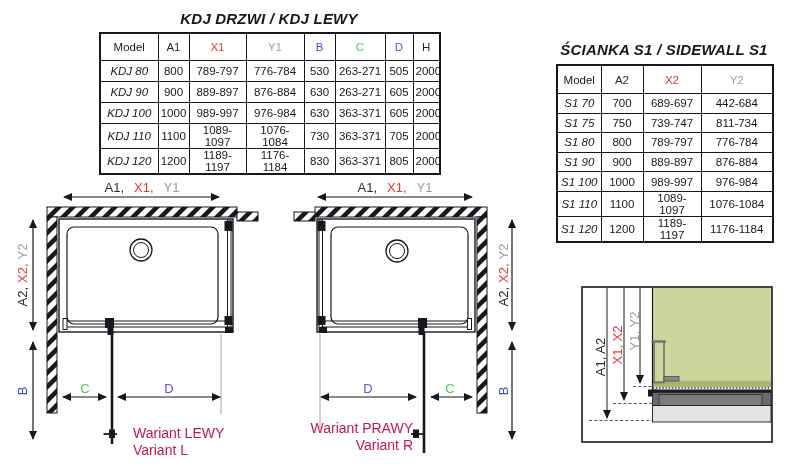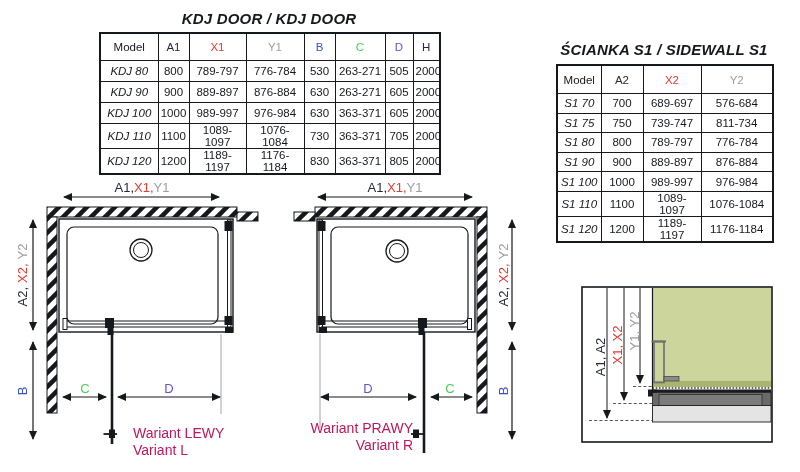--- a/index.html
+++ b/index.html
@@ -21,21 +21,21 @@
   .c-black{color:#15181d;font-weight:700;}
   .c-dark {color:#262b36;}
   .c-red  {color:#e23b33;}
   .c-gray {color:#9c9ea3;}
   .c-blue {color:#3b50cb;}
   .c-green{color:#4ccc5d;}
   .c-violet{color:#6453cb;}
 
   
   .dim-label{position:absolute;font-size:13px;white-space:nowrap;z-index:3;}
-  .dim-row{display:flex;gap:0;justify-content:center;}
+  .dim-row{display:flex;gap:10px;justify-content:center;}
   .center-pt{transform:translate(-50%,-50%);}
   .rot{transform:translate(-50%,-50%) rotate(-90deg);}
   .rot-row{display:flex;gap:4px;}
   .caption{position:absolute;font-size:14px;line-height:17px;color:#be185d;z-index:3;}
   .caption.right{text-align:right;}
   svg{position:absolute;left:0;top:0;z-index:1;}
 </style>
 </head>
 <body>
 
@@ -150,21 +150,21 @@
       <line x1="607" y1="288" x2="607" y2="418" marker-end="url(#ah)"></line>
       <line x1="624" y1="288" x2="624" y2="400" marker-end="url(#ah)"></line>
       <line x1="640" y1="288" x2="640" y2="383" marker-end="url(#ah)"></line>
       <line x1="589" y1="420.5" x2="652" y2="420.5" stroke="#444" stroke-width="0.9" stroke-dasharray="3 2.2"></line>
       <line x1="613" y1="403.5" x2="652" y2="403.5" stroke="#444" stroke-width="0.9" stroke-dasharray="3 2.2"></line>
       <line x1="633" y1="386.5" x2="652" y2="386.5" stroke="#444" stroke-width="0.9" stroke-dasharray="3 2.2"></line>
     </g>
   </g>
 </svg>
 
-<div class="tbl-title" style="left:99px;top:10px;width:340px;">KDJ DOOR / KDJ DOOR</div>
+<div class="tbl-title" style="left:99px;top:10px;width:340px;">KDJ DRZWI / KDJ LEWY</div>
 
 <table id="kdj-table" class="spec-table" style="left:99px;top:32px;width:340px;">
   <colgroup>
       <col style="width:58px">
       <col style="width:31px">
       <col style="width:57px">
       <col style="width:58px">
             <col style="width:31px">
       <col style="width:50px">
       <col style="width:28px">
@@ -251,21 +251,21 @@
       <th class="c-dark">A2</th>
       <th class="c-red">X2</th>
       <th class="c-gray">Y2</th>
     </tr>
   </thead>
   <tbody>
     <tr>
         <td class="cell-model">S1 70</td>
         <td>700</td>
         <td>689-697</td>
-        <td>576-684</td>
+        <td>442-684</td>
       </tr>
     <tr>
         <td class="cell-model">S1 75</td>
         <td>750</td>
         <td>739-747</td>
         <td>811-734</td>
       </tr>
     <tr>
         <td class="cell-model">S1 80</td>
         <td>800</td>

